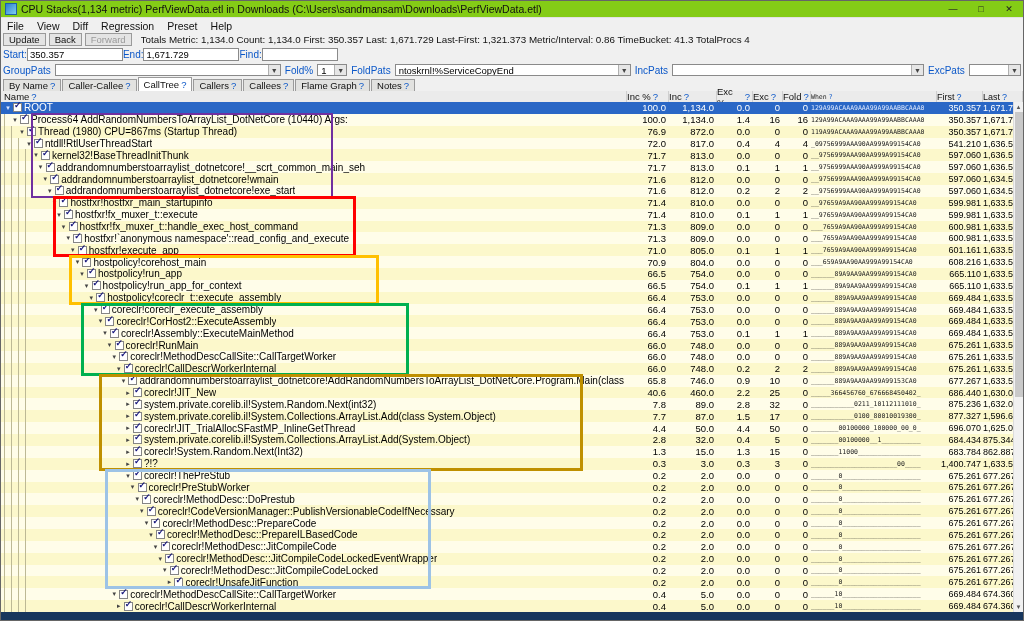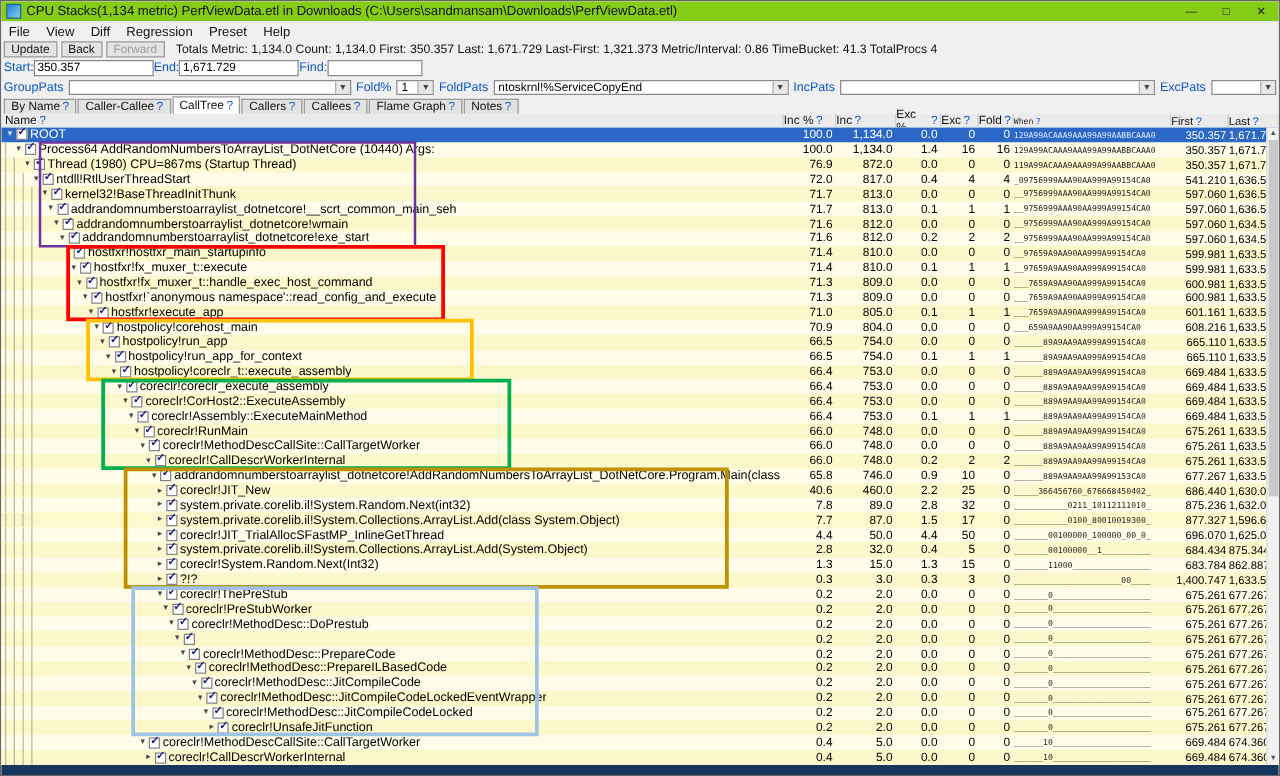--- a/index.html
+++ b/index.html
@@ -963,20 +963,21 @@
           <div class="c-name">
             <span class="guide"></span>
             <span class="guide"></span>
             <span class="guide"></span>
             <span class="guide"></span>
             <span class="spacer" style="width: 105.8px;"></span>
             <span class="exp">▾</span>
             <span class="cb">
               <span class="chk">✓</span>
             </span>
+            <span class="lbl">coreclr!CodeVersionManager::PublishVersionableCodeIfNecessary</span>
           </div>
           <div class="c-num c-incpct">0.2</div>
           <div class="c-num c-inc">2.0</div>
           <div class="c-num c-excpct">0.0</div>
           <div class="c-num c-exc">0</div>
           <div class="c-num c-fold">0</div>
           <div class="c-when">_______0____________________</div>
           <div class="c-first">675.261</div>
           <div class="c-last">677.267</div>
         </div>

